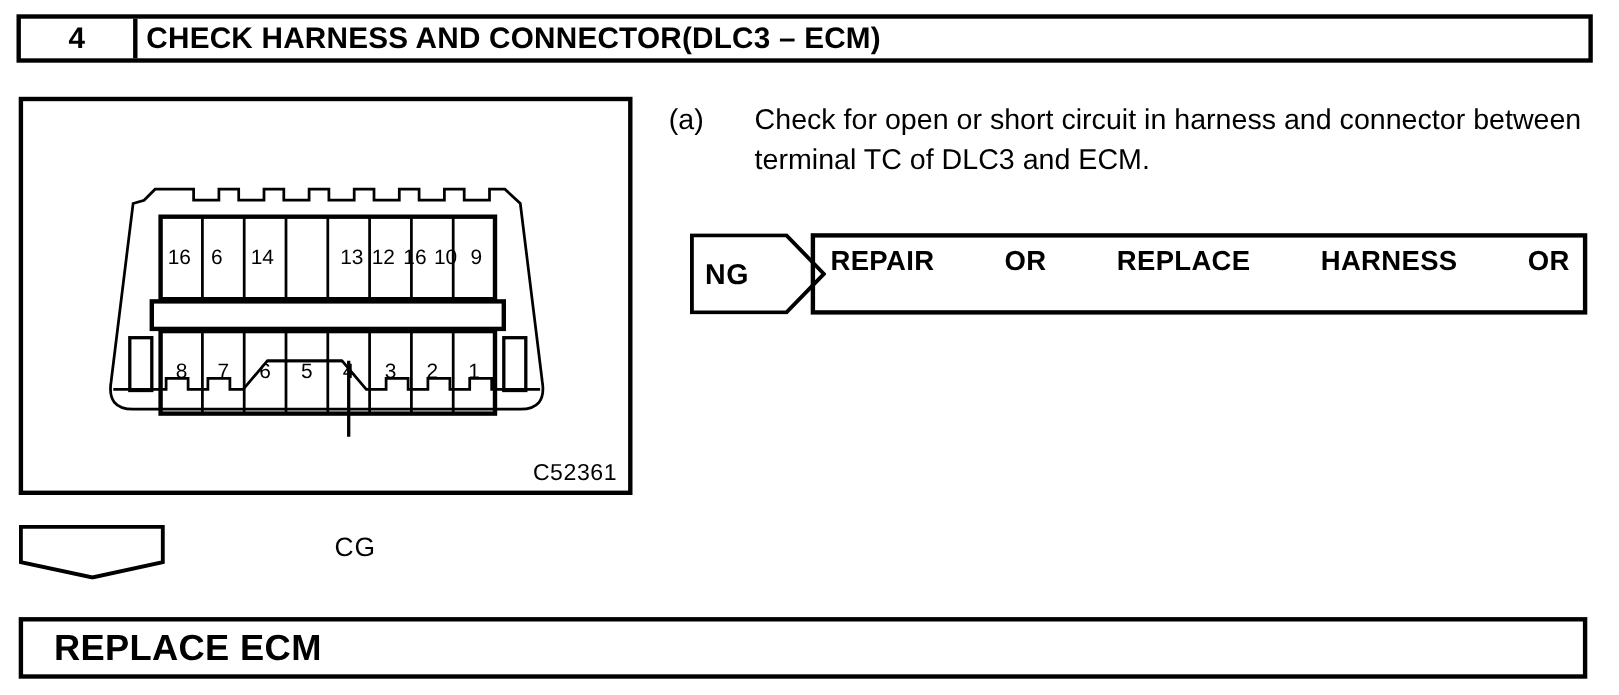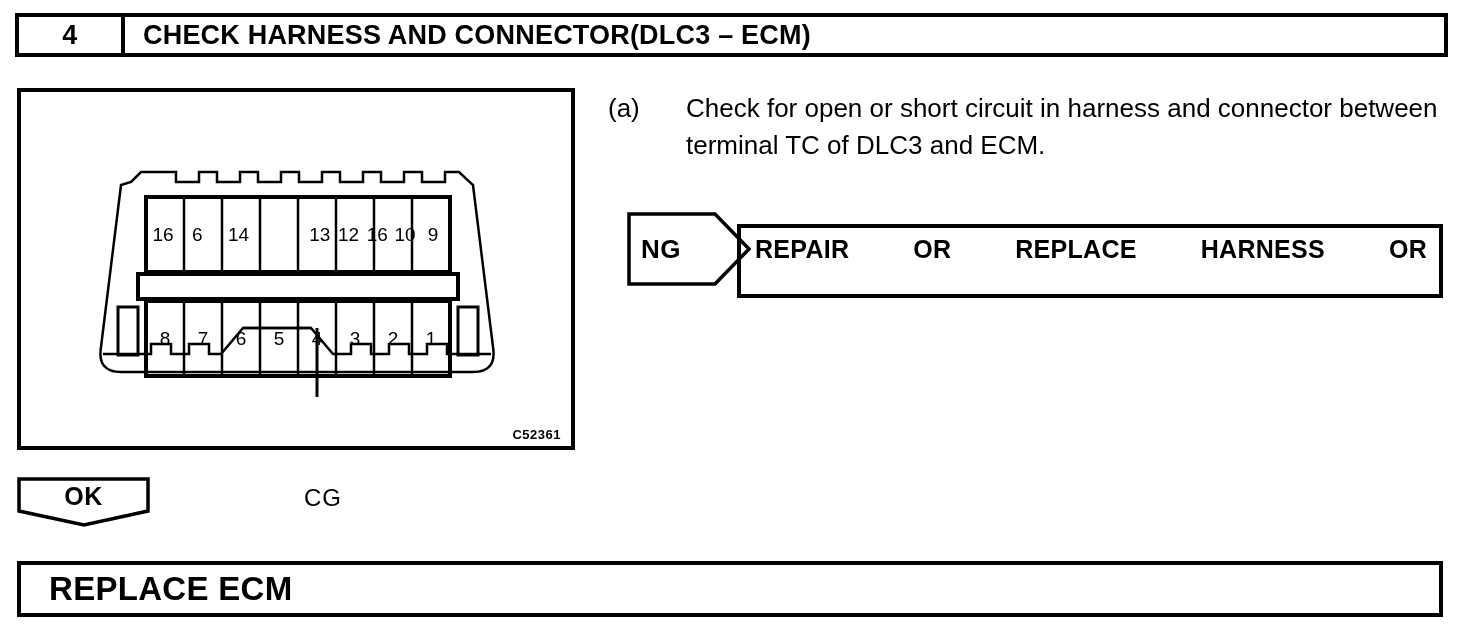--- a/index.html
+++ b/index.html
@@ -37,21 +37,21 @@
     align-items: center;
     justify-content: center;
     font-size: 27px;
     font-weight: bold;
     letter-spacing: 0.5px;
   }
   .step-title {
     flex: 1;
     display: flex;
     align-items: center;
-    padding-left: 18px;
+    padding-left: 8px;
     font-size: 27px;
     font-weight: bold;
     letter-spacing: 0.2px;
     white-space: nowrap;
   }
 
   
   .figure-panel {
     position: absolute;
     left: 17px;
@@ -63,22 +63,22 @@
     background: #fff;
   }
   .figure-inner {
     position: absolute;
     inset: 0;
   }
   .figure-id {
     position: absolute;
     right: 10px;
     bottom: 4px;
-    font-size: 13px;
-    font-weight: bold;
+    font-size: 21px;
+    font-weight: normal;
     letter-spacing: 0.5px;
     font-family: "Liberation Sans", sans-serif;
     text-align: center;
   }
   .connector-svg {
     position: absolute;
     left: 0;
     top: 0;
   }
 
@@ -151,21 +151,20 @@
   }
   .result-box {
     position: absolute;
     left: 737px;
     top: 212px;
     width: 706px;
     height: 74px;
     border: 4px solid #000;
     box-sizing: border-box;
     padding: 6px 12px 0 14px;
-    margin-top: 12px;
   }
   .result-line {
     font-size: 25px;
     font-weight: bold;
     line-height: 31px;
     letter-spacing: 0.3px;
   }
   .result-line.justified {
     text-align: justify;
     text-align-last: justify;
@@ -339,18 +338,17 @@
 </div>
 
 <div class="result-box">
   <div class="result-line justified">REPAIR OR REPLACE HARNESS OR</div>
 </div>
 
 <div class="ok-arrow">
   <svg width="133" height="50" viewBox="0 0 133 50">
     <path d="M 2 2 L 131 2 L 131 34 L 67 48 L 2 34 Z" fill="#ffffff" stroke="#000000" stroke-width="3.5" stroke-linejoin="miter"></path>
   </svg>
-  <div class="ok-text">OK</div>
 </div>
 
 <div class="final-box">
   <div class="final-text">REPLACE ECM</div>
 </div>
 
 </body></html>

